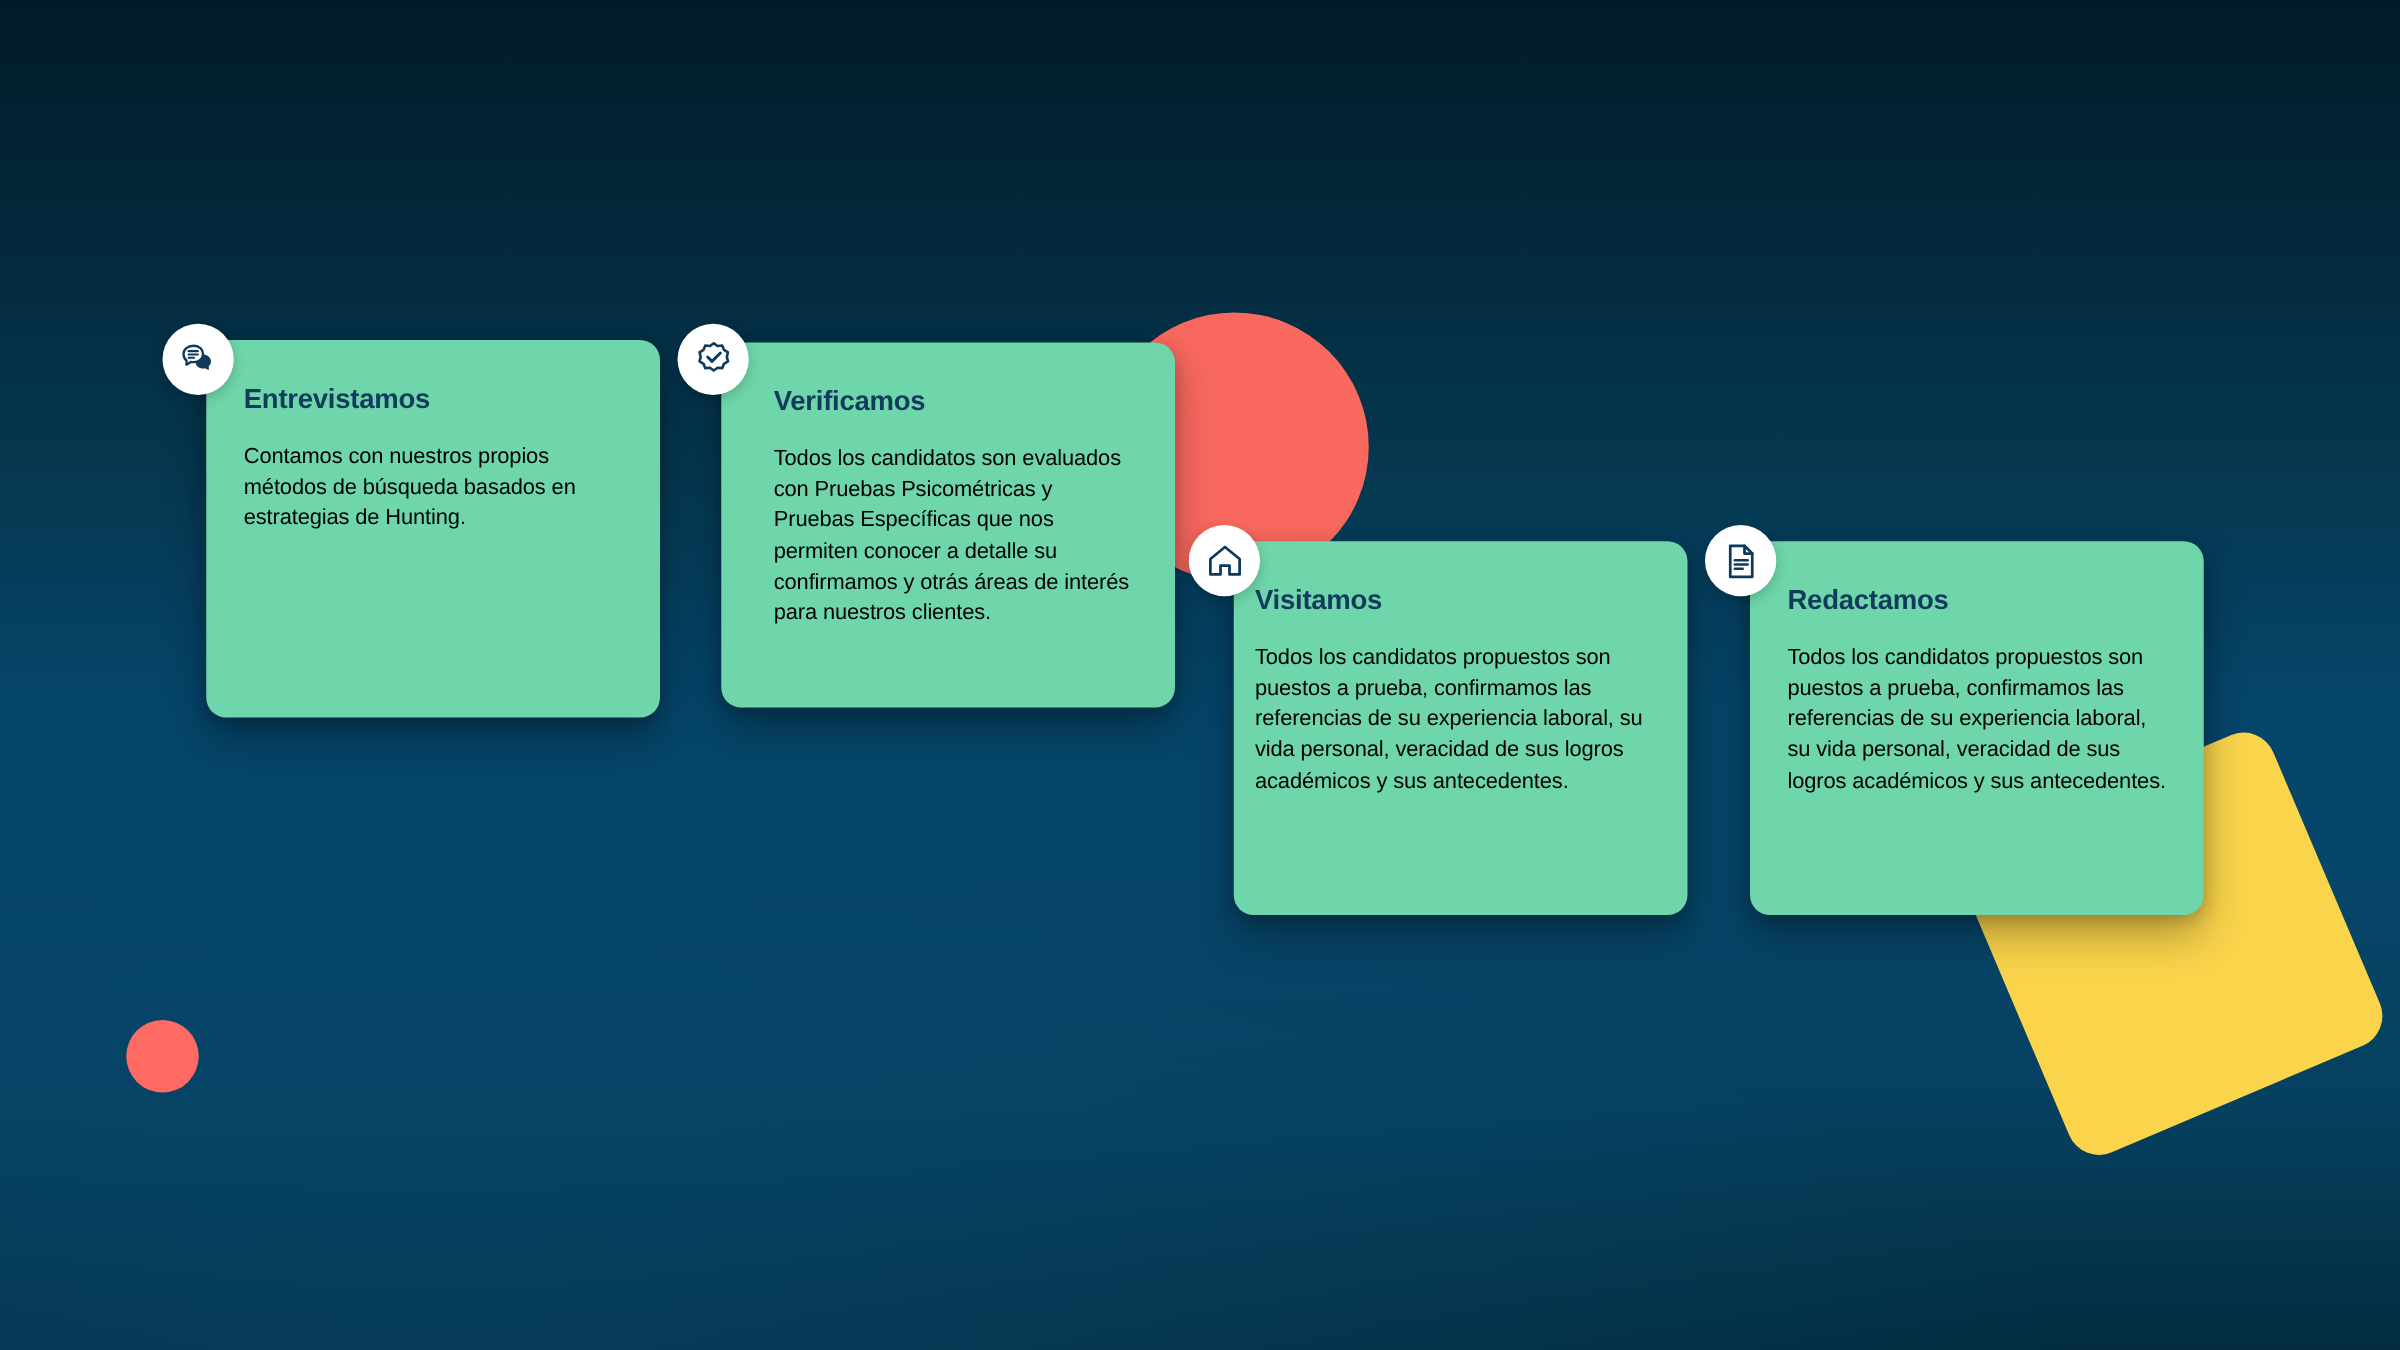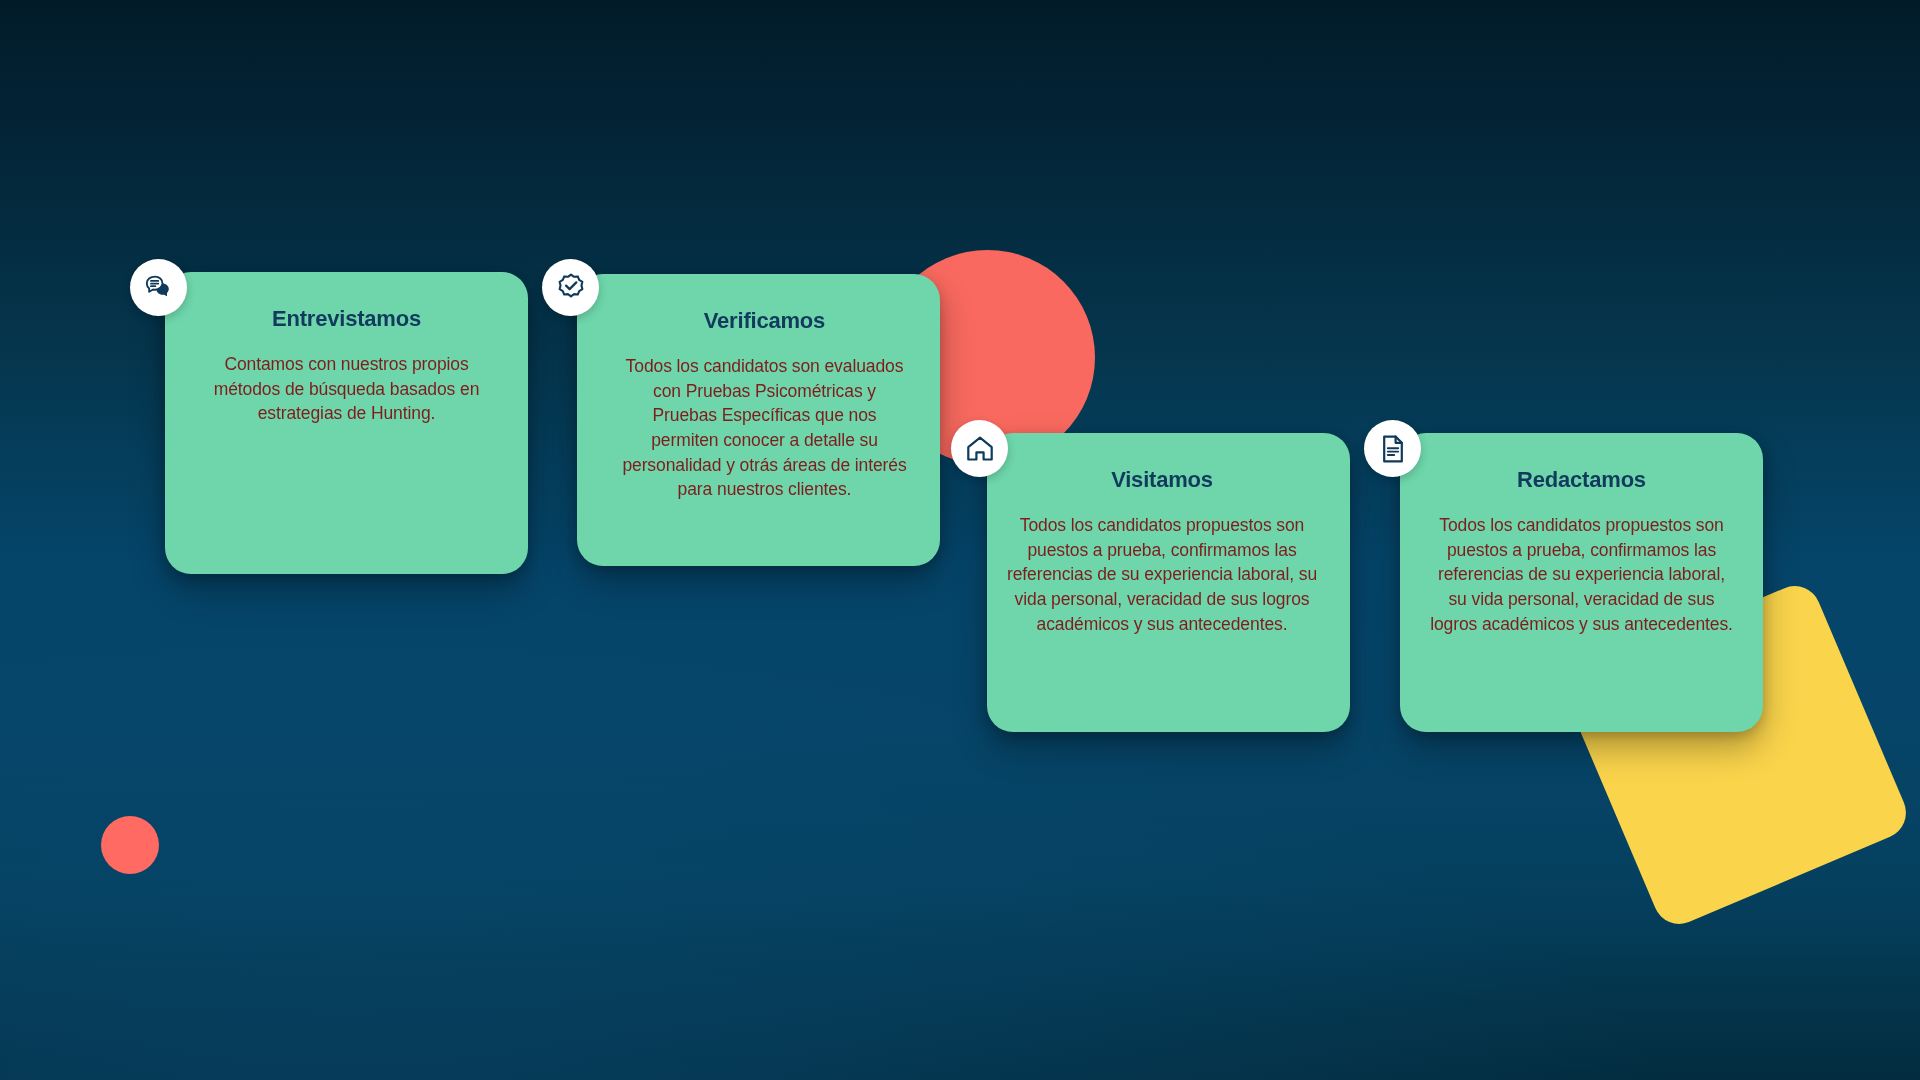--- a/index.html
+++ b/index.html
@@ -59,40 +59,39 @@
     background: #fad44b;
     left: 1602px; top: 620px;
     transform: rotate(-23deg);
     z-index: 1;
   }
 
   
   .card {
     position: absolute;
     background: #6ed6aa;
-    border-radius: 26px;
+    border-radius: 16px;
     z-index: 3;
     box-shadow: 0 16px 34px rgba(0,0,0,0.30),
                 0 4px 12px rgba(0,0,0,0.18);
     padding: 34px 30px 30px 30px;
-    text-align: center;
   }
 
   .card-title {
     font-size: 22px;
     font-weight: bold;
     color: #123a5d;
     letter-spacing: -0.2px;
     margin-bottom: 20px;
   }
 
   .card-body p {
     font-size: 17.5px;
     line-height: 1.41;
-    color: #7f1d1d;
+    color: #000000;
     letter-spacing: -0.1px;
   }
 
   .card-body p + p { margin-top: 22px; }
 
   
   #card-1 { left: 165px;  top: 272px; width: 363px; height: 302px; }
   #card-2 { left: 577px;  top: 274px; width: 363px; height: 292px; }
   #card-3 { left: 987px;  top: 433px; width: 363px; height: 299px; padding-left: 17px; }
   #card-4 { left: 1400px; top: 433px; width: 363px; height: 299px; }
@@ -145,21 +144,21 @@
         <line x1="7.9" y1="8.9" x2="15.3" y2="8.9" stroke="#0f3a5c" stroke-width="1.7" stroke-linecap="round"></line>
         <line x1="7.9" y1="11.6" x2="15.3" y2="11.6" stroke="#0f3a5c" stroke-width="1.7" stroke-linecap="round"></line>
         <line x1="7.9" y1="14.2" x2="12.3" y2="14.2" stroke="#0f3a5c" stroke-width="1.7" stroke-linecap="round"></line>
       </svg>
     </span>
   </div>
 
   <div class="card" id="card-2" style="background: rgb(110, 214, 170); padding-left: 42px;">
     <div class="card-title" style="color: rgb(18, 58, 93);">Verificamos</div>
     <div class="card-body">
-      <p>Todos los candidatos son evaluados con Pruebas Psicométricas y Pruebas Específicas que nos permiten conocer a detalle su personalidad y otrás áreas de interés para nuestros clientes.</p>
+      <p>Todos los candidatos son evaluados con Pruebas Psicométricas y Pruebas Específicas que nos permiten conocer a detalle su confirmamos y otrás áreas de interés para nuestros clientes.</p>
     </div>
   </div>
 
   <div class="icon-badge" id="badge-2" style="background: rgb(255, 255, 255);">
     <span>
       <svg width="32" height="32" viewBox="0 0 32 32" aria-hidden="true">
         <path d="M16 2.6l3.05 2.2 3.72-.38 1.4 3.48 3.2 1.94-.9 3.64.9 3.64-3.2 1.94-1.4 3.48-3.72-.38L16 24.36l-3.05-2.2-3.72.38-1.4-3.48-3.2-1.94.9-3.64-.9-3.64 3.2-1.94 1.4-3.48 3.72.38z" fill="none" stroke="#0f3a5c" stroke-width="2.1" stroke-linejoin="round"></path>
         <polyline points="11.1,13.6 14.6,17.1 21.3,10.4" fill="none" stroke="#0f3a5c" stroke-width="2.3" stroke-linecap="round" stroke-linejoin="round"></polyline>
       </svg>
     </span>

